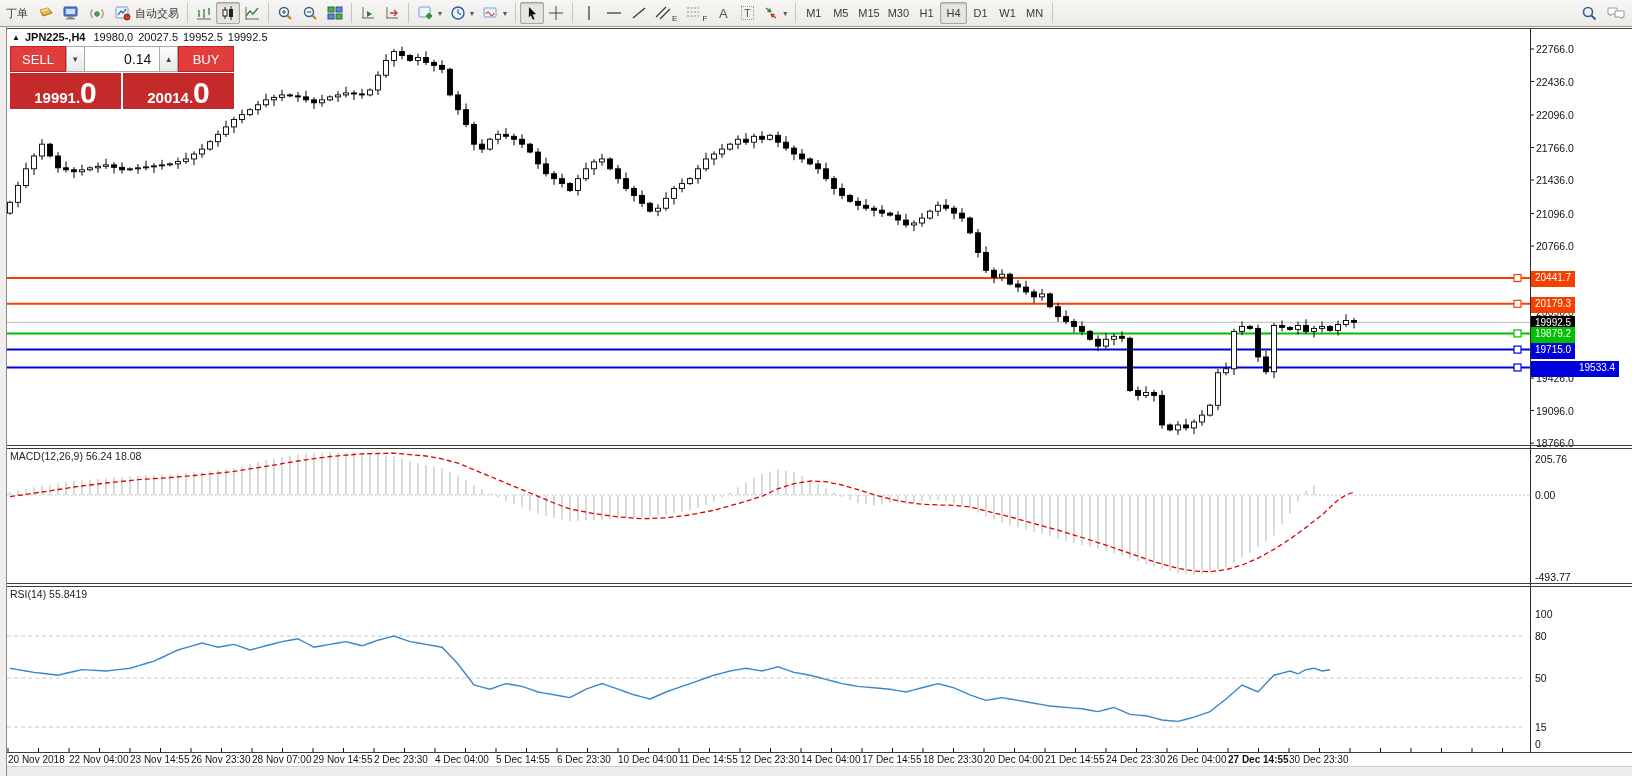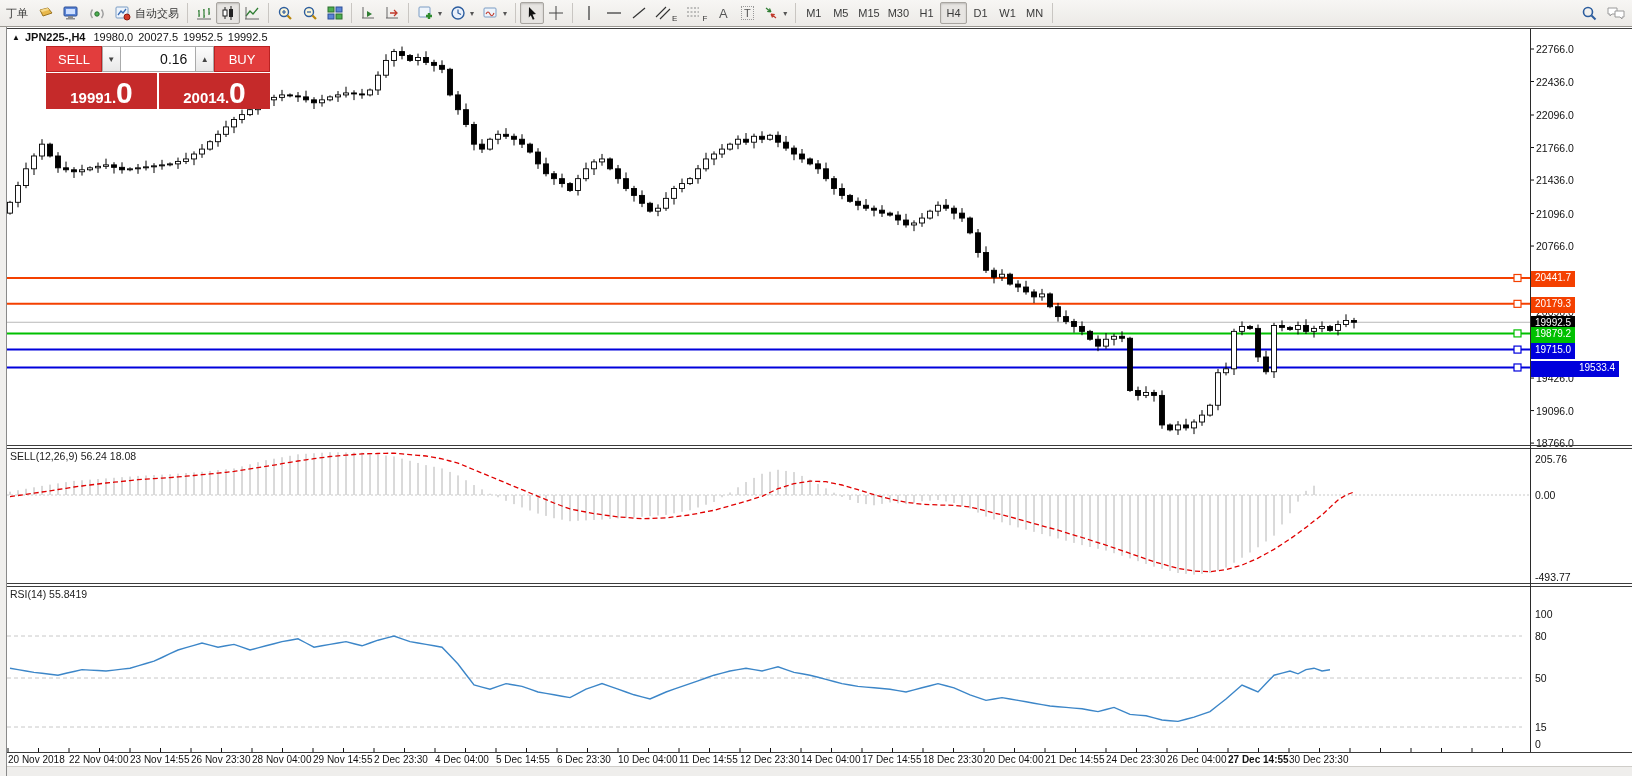--- a/index.html
+++ b/index.html
@@ -32,21 +32,21 @@
   .indax{position:absolute;left:1535px;font-size:10.5px;color:#111;white-space:nowrap;}
   
   .title{position:absolute;left:12px;top:31px;z-index:3;font-size:11px;color:#111;white-space:nowrap;}
   .title .tri{font-size:8px;margin-right:5px;vertical-align:1px;}
   .title b{font-weight:bold;margin-right:8px;margin-top:20px;}
   .title span.num{margin-right:5px;}
   .indlabel{position:absolute;z-index:3;font-size:10.5px;color:#222;white-space:nowrap;}
   .annotation{position:absolute;left:1099px;top:306px;z-index:3;font-size:22px;font-weight:bold;
               color:#00d400;letter-spacing:.5px;white-space:nowrap;}
   
-  .oneclick{position:absolute;left:10px;top:46px;z-index:4;width:224px;font-family:"Liberation Sans",sans-serif;margin-left:36px;}
+  .oneclick{position:absolute;left:10px;top:46px;z-index:4;width:224px;font-family:"Liberation Sans",sans-serif;}
   .ocrow{display:flex;height:26px;}
   .ocsell,.ocbuy{width:55px;background:#e23d3d;border:1px solid #b22;color:#fff;
                  font-size:13px;display:flex;align-items:center;justify-content:center;}
   .ocspin{width:17px;background:linear-gradient(#fdfdfd,#e8e8e8);border:1px solid #aaa;color:#444;
           font-size:8px;display:flex;align-items:center;justify-content:center;}
   .ocvol{width:76px;background:#fff;border:1px solid #aaa;border-left:none;border-right:none;
          font-size:14px;color:#111;display:flex;align-items:center;justify-content:flex-end;padding-right:8px;box-sizing:border-box;}
   .ocprices{display:flex;margin-top:1px;height:36px;gap:2px;}
   .ocpx{flex:1;background:#c52a2a;color:#fff;display:flex;align-items:flex-end;justify-content:center;padding-bottom:3px;}
   .ocpx .pmain{font-size:15px;font-weight:bold;line-height:17px;}
@@ -663,21 +663,21 @@
       <div class="ptag" style="top: 271.495px; background: rgb(244, 64, 0);">20441.7</div>
       <div class="ptag" style="top: 297.347px; background: rgb(244, 64, 0);">20179.3</div>
       <div class="ptag" style="top: 315.751px; background: rgb(0, 0, 0);">19992.5</div>
       <div class="ptag" style="top: 326.914px; background: rgb(0, 192, 0);">19879.2</div>
       <div class="ptag" style="top: 343.091px; background: rgb(0, 0, 220);">19715.0</div>
       <div class="ptag" style="top: 360.983px; background: rgb(0, 0, 220); padding-left: 48px;">19533.4</div>
       <div class="ttick" style="left: 8px;">20 Nov 2018</div>
       <div class="ttick" style="left: 69px;">22 Nov 04:00</div>
       <div class="ttick" style="left: 130px;">23 Nov 14:55</div>
       <div class="ttick" style="left: 191px;">26 Nov 23:30</div>
-      <div class="ttick" style="left: 252px;">28 Nov 04:00</div>
+      <div class="ttick" style="left: 252px;">28 Nov 07:00</div>
       <div class="ttick" style="left: 313px;">29 Nov 14:55</div>
       <div class="ttick" style="left: 374px;">2 Dec 23:30</div>
       <div class="ttick" style="left: 435px;">4 Dec 04:00</div>
       <div class="ttick" style="left: 496px;">5 Dec 14:55</div>
       <div class="ttick" style="left: 557px;">6 Dec 23:30</div>
       <div class="ttick" style="left: 618px;">10 Dec 04:00</div>
       <div class="ttick" style="left: 679px;">11 Dec 14:55</div>
       <div class="ttick" style="left: 740px;">12 Dec 23:30</div>
       <div class="ttick" style="left: 801px;">14 Dec 04:00</div>
       <div class="ttick" style="left: 862px;">17 Dec 14:55</div>
@@ -922,21 +922,21 @@
 
   <div class="oneclick">
     <div class="ocrow">
       <div class="ocsell">
           <span>SELL</span>
         </div>
       <div class="ocspin">
           <span>▼</span>
         </div>
       <div class="ocvol">
-          <span>0.16</span>
+          <span>0.14</span>
         </div>
       <div class="ocspin">
           <span>▲</span>
         </div>
       <div class="ocbuy">
           <span>BUY</span>
         </div>
     </div>
     <div class="ocprices">
       <div class="ocpx" id="sellpx">
@@ -947,19 +947,19 @@
       <div class="ocpx" id="buypx">
           <span class="pmain">20014</span>
           <span class="pdot">.</span>
           <span class="pbig">0</span>
         </div>
     </div>
   </div>
 
 
   <div class="indlabel" style="left:10px;top:450px">
-    <span>SELL(12,26,9)</span>&nbsp;<span>56.24</span>&nbsp;<span>18.08</span>
+    <span>MACD(12,26,9)</span>&nbsp;<span>56.24</span>&nbsp;<span>18.08</span>
   </div>
   <div class="indlabel" style="left:10px;top:588px">
     <span>RSI(14)</span>&nbsp;<span>55.8419</span>
   </div>
 
 </div>
 
 </body></html>

